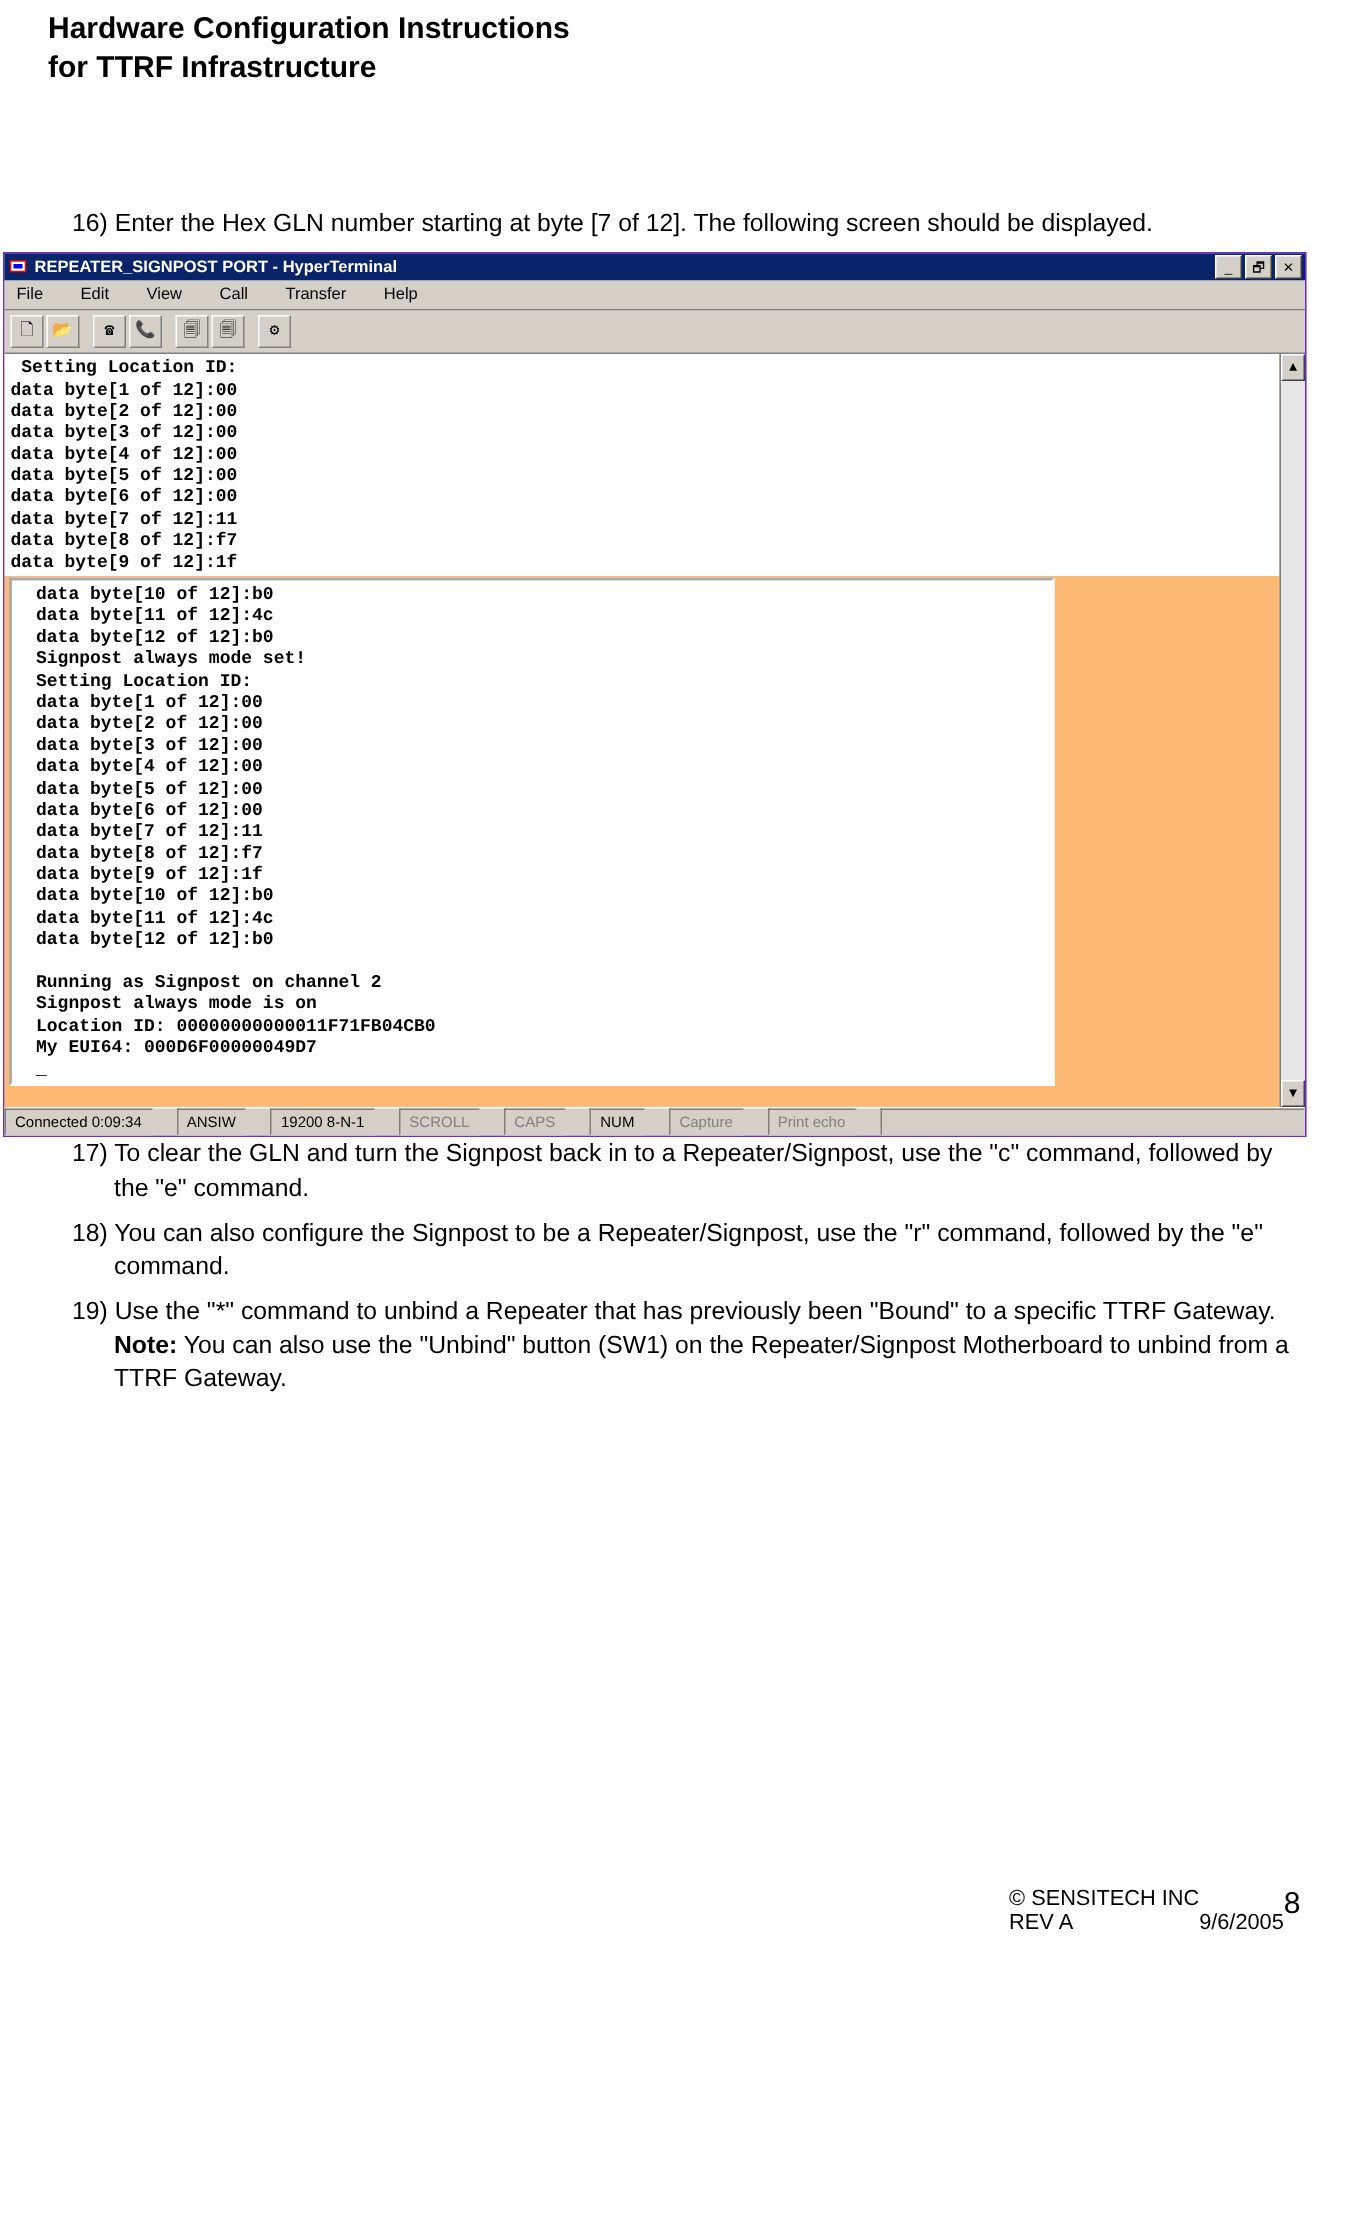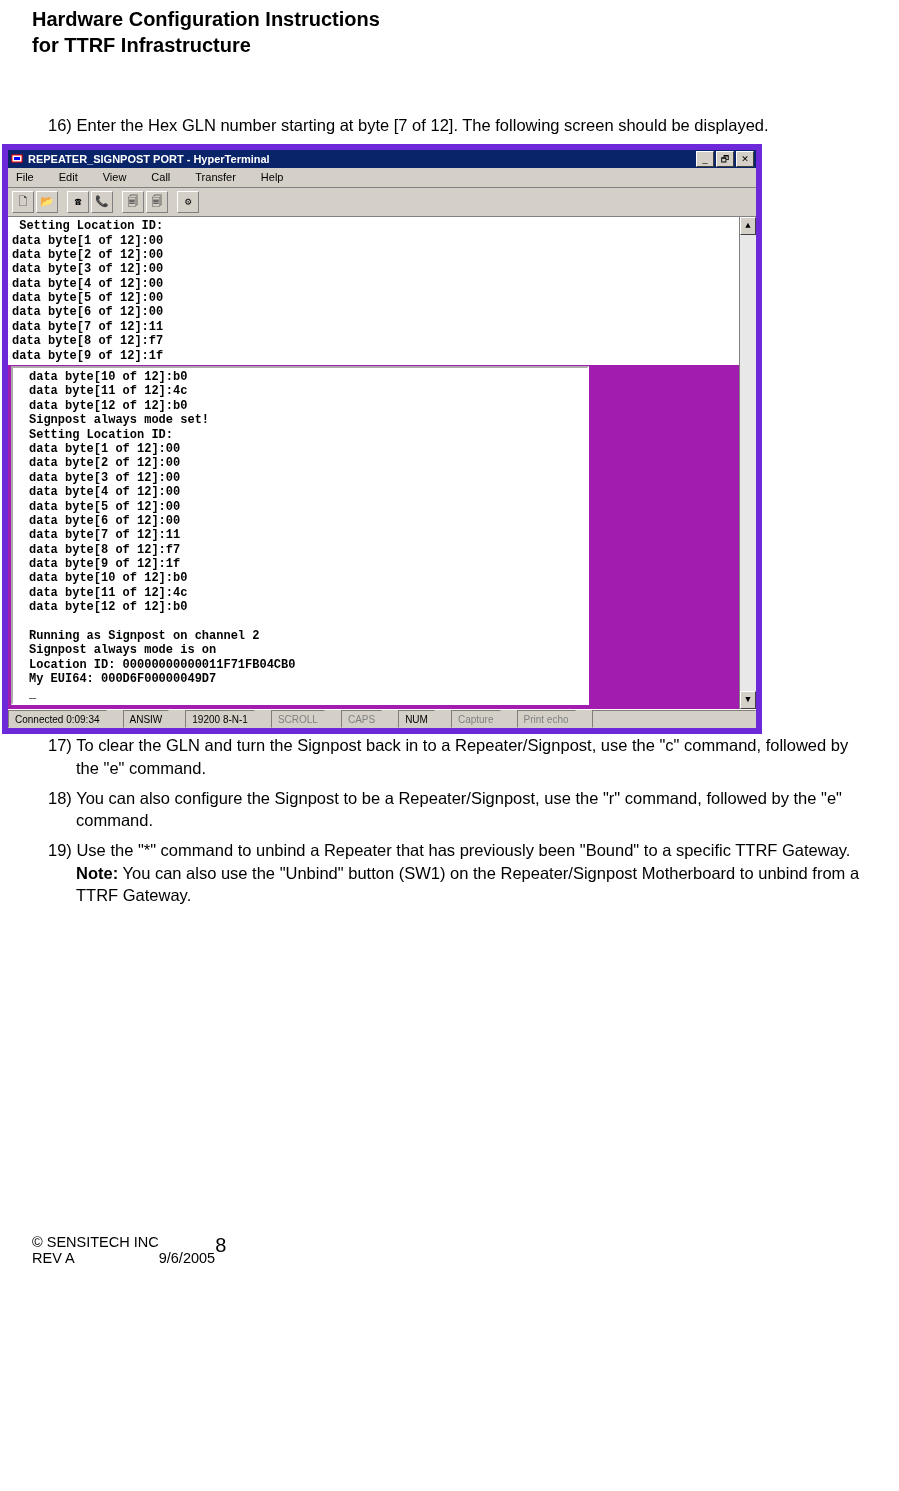--- a/index.html
+++ b/index.html
@@ -1,43 +1,43 @@
 <!DOCTYPE html>
 <html><head>
 <meta charset="utf-8">
 <style>
   body{margin:0;background:#fff;font-family:Arial,Helvetica,sans-serif;color:#000;width:899px}
   .page{padding:0 32px 20px 32px;box-sizing:border-box}
   .doc-title{text-align:left;font-weight:bold;font-size:20px;margin-top:6px;line-height:1.3}
-  .section{margin-top:56px;font-size:16.5px;line-height:1.35}
+  .section{margin-top:80px;font-size:16.5px;line-height:1.35}
   ol.main{list-style:none;padding:0;margin:0}
   ol.main>li{margin-left:16px;padding-left:28px;text-indent:-28px;margin-bottom:8px}
   ol.main>li .num{}
-  .screenshot{margin:6px 0 0 0;border:6px solid #6d28d9;background:#d4d0c8;font-family:"Courier New",monospace;font-size:11px;width:760px;height:590px;box-sizing:border-box;display:flex;flex-direction:column;margin-left:-30px}
+  .screenshot{margin:6px 0 0 0;border:1px solid #6d28d9;background:#d4d0c8;font-family:"Courier New",monospace;font-size:11px;width:869px;height:590px;box-sizing:border-box;display:flex;flex-direction:column;margin-left:-30px}
   .titlebar{background:#0a246a;color:#fff;display:flex;align-items:center;height:18px;padding:0 2px;font-family:Tahoma,Arial,sans-serif;font-size:11px}
   .titlebar .ticon{width:14px;height:14px;display:flex;align-items:center;justify-content:center;margin-right:4px}
   .titlebar .ttext{flex:1;font-weight:bold}
   .winbtn{width:16px;height:14px;background:#d4d0c8;border:1px solid #fff;border-right-color:#404040;border-bottom-color:#404040;margin-left:2px;display:flex;align-items:center;justify-content:center;color:#000;font-size:9px;line-height:1}
   .menubar{background:#d4d0c8;display:flex;gap:25px;padding:2px 8px;font-family:Tahoma,Arial,sans-serif;font-size:11px;border-bottom:1px solid #808080}
   .menubar span{}
   .toolbar{background:#d4d0c8;display:flex;gap:2px;padding:3px 4px;border-bottom:1px solid #808080}
   .tbtn{width:20px;height:20px;border:1px solid #fff;border-right-color:#808080;border-bottom-color:#808080;display:flex;align-items:center;justify-content:center;font-size:11px}
   .tdiv{width:5px}
-  .term-area{flex:1;display:flex;background:#a21caf;position:relative}
+  .term-area{flex:1;display:flex;background:#fdba74;position:relative}
   .term-wrap{flex:1;display:flex;flex-direction:column;overflow:hidden}
   .term-top{background:#fff;color:#000;font-family:"Courier New",monospace;font-size:12px;line-height:1.2;padding:2px 4px;white-space:pre;font-weight:bold}
   .term-bottom{background:#fff;color:#000;font-family:"Courier New",monospace;font-size:12px;line-height:1.2;padding:2px 16px;white-space:pre;border:2px inset #fff;margin:1px 150px 3px 3px;font-weight:bold}
   .scroll{width:16px;background:#d4d0c8;border-left:1px solid #808080;display:flex;flex-direction:column}
   .scroll .arr{height:16px;background:#d4d0c8;border:1px solid #fff;border-right-color:#404040;border-bottom-color:#404040;display:flex;align-items:center;justify-content:center;font-size:9px}
   .scroll .track{flex:1;background:#e8e8e8}
   .statusbar{background:#d4d0c8;display:flex;gap:16px;font-family:Tahoma,Arial,sans-serif;font-size:10px;border-top:1px solid #fff;height:18px;align-items:stretch}
   .sb-cell{border:1px inset #d4d0c8;padding:1px 6px;display:flex;align-items:center;white-space:nowrap}
   .sb-cell.dim{color:#808080}
   .caption{text-align:center;font-weight:bold;font-size:17px;margin:34px 0 30px 0}
-  .footer{display:flex;justify-content:flex-start;font-size:14.5px;padding:0 32px 10px 32px;margin-top:300px}
+  .footer{display:flex;justify-content:flex-end;font-size:14.5px;padding:0 32px 10px 32px;margin-top:300px}
   .footer .right{font-size:20px}
   .footer .center{align-self:flex-end;font-size:14.5px}
 </style>
 </head>
 <body>
 
 <div class="page">
   <div class="doc-title">
     <div>Hardware Configuration Instructions</div>
     <div>for TTRF Infrastructure</div>

